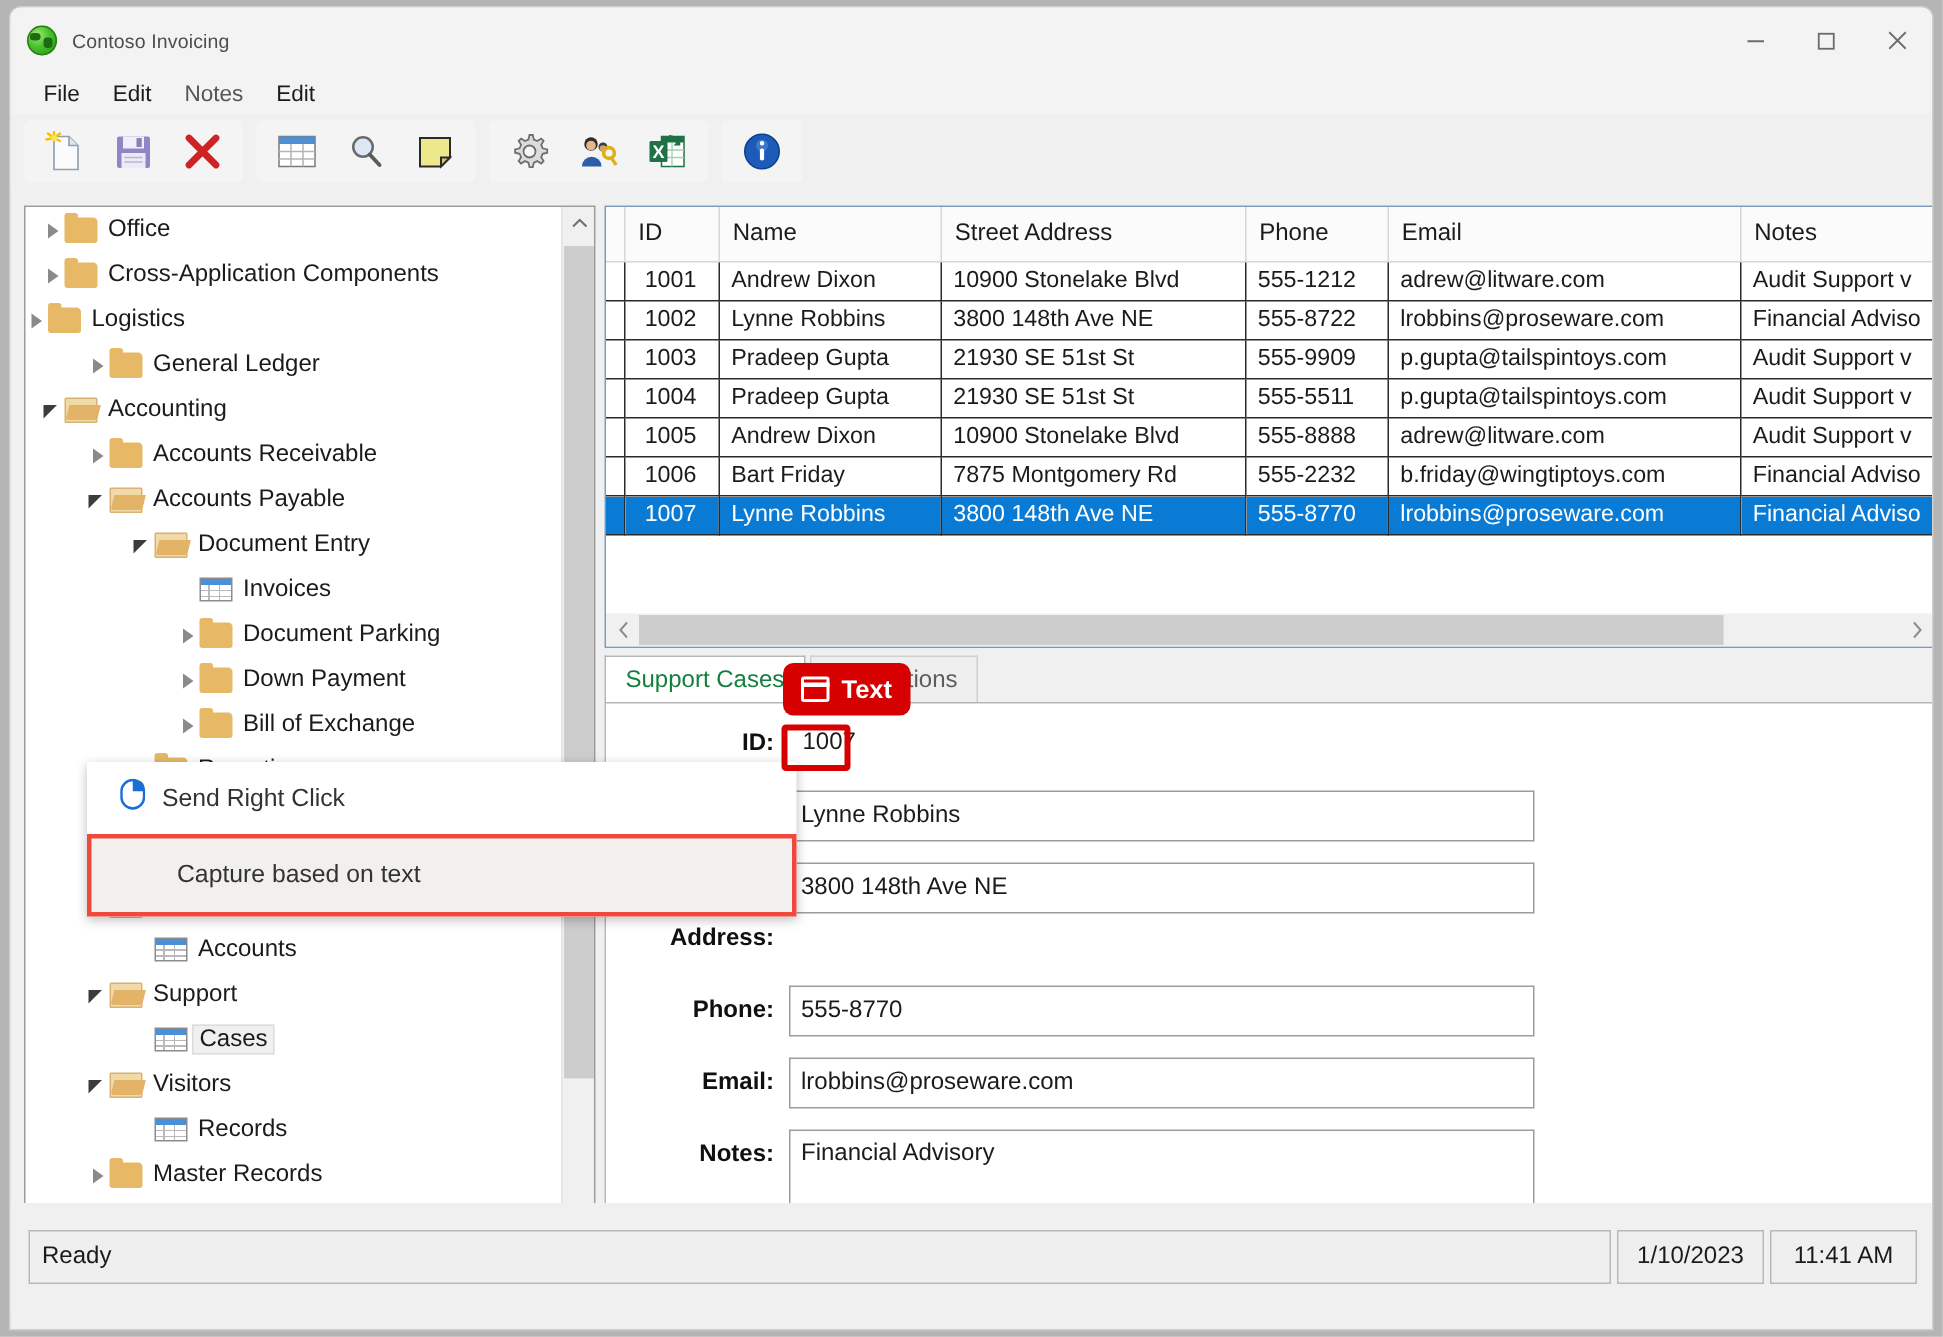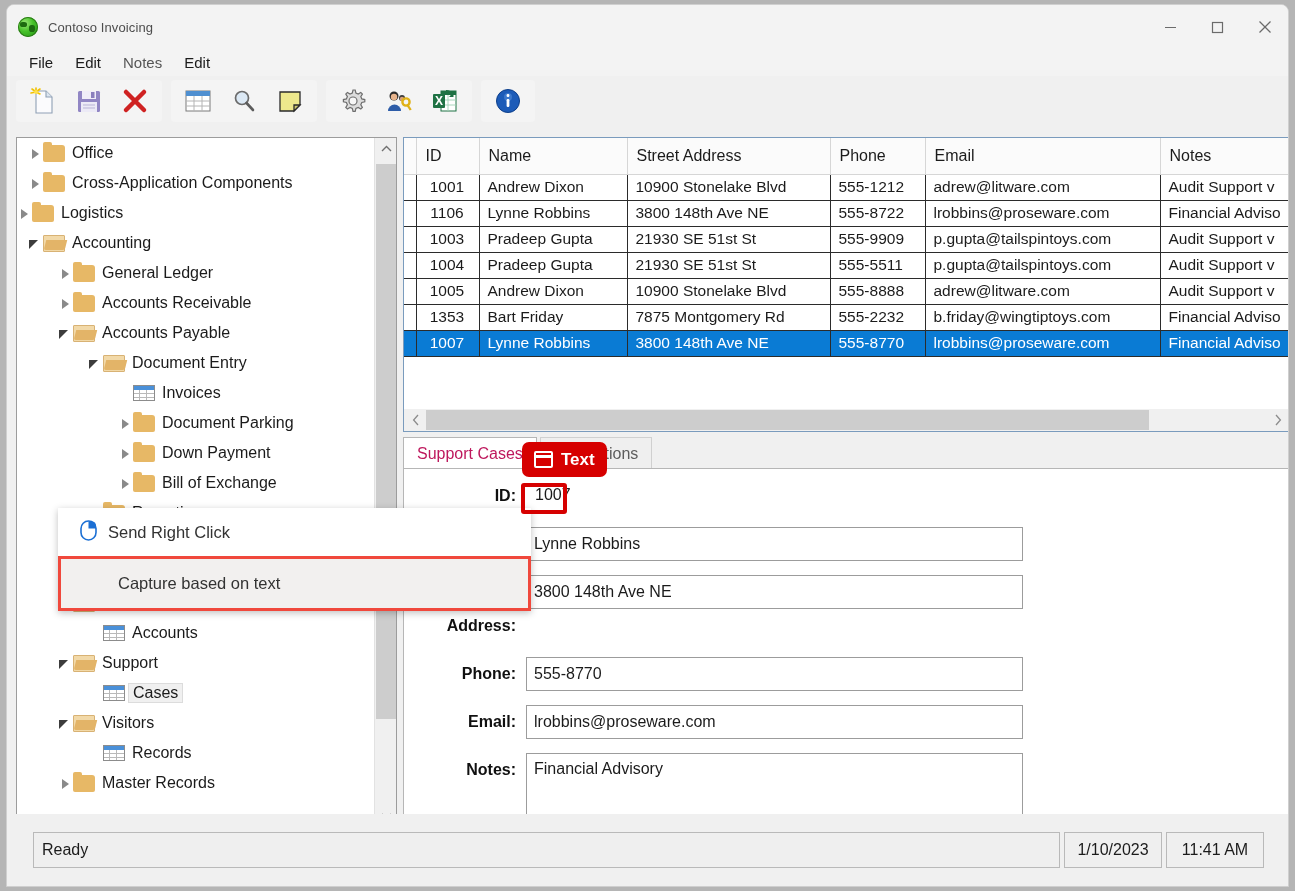--- a/index.html
+++ b/index.html
@@ -271,21 +271,21 @@
     font-size: 16px;
     background: #efefef;
     border: 1px solid #d0d0d0;
     border-bottom: none;
     color: #5d5d5d;
     margin-right: 3px;
   }
   .tab.active {
     background: #ffffff;
     border-color: #b6b6b6;
-    color: #be185d;
+    color: #15803d;
   }
   #tab-content {
     position: absolute; left: 0; top: 31px; right: 0; bottom: 0;
     background: #ffffff;
     border: 1px solid #b6b6b6;
   }
   .form-row { display: flex; align-items: flex-start; margin-top: 14px; }
   .form-row:first-child { margin-top: 10px; }
   .form-label {
     width: 122px; flex: 0 0 122px;
@@ -307,26 +307,26 @@
     line-height: 32px;
     overflow: hidden;
     white-space: nowrap;
   }
   .form-input.bare { border: none; padding-left: 9px; }
   .form-input.tall { height: 72px; line-height: normal; padding-top: 6px; }
 
   
   #status-bar {
     position: absolute;
-    left: 0; bottom: 0;
+    left: 0; bottom: 12px;
     width: 1283px; height: 72px;
     background: #f0f0f0;
     display: flex;
     align-items: center;
-    padding: 0 26px;
+    padding: 0 12px;
     gap: 4px;
   }
   .status-cell {
     height: 36px;
     border: 1px solid #b9b9b9;
     background: #efefef;
     display: flex; align-items: center;
     font-size: 16px;
     color: #1b1b1b;
     padding: 0 8px;
@@ -551,29 +551,29 @@
           <div class="tree-row" style="padding-left: 11px;">
             <span class="twisty closed"></span>
             <span class="ficon closed-folder"></span>
             <span class="node-label">Cross-Application Components</span>
           </div>
           <div class="tree-row" style="">
             <span class="twisty closed"></span>
             <span class="ficon closed-folder"></span>
             <span class="node-label">Logistics</span>
           </div>
+          <div class="tree-row" style="padding-left: 41px;">
+            <span class="twisty closed"></span>
+            <span class="ficon closed-folder"></span>
+            <span class="node-label">General Ledger</span>
+          </div>
           <div class="tree-row" style="padding-left: 11px;">
             <span class="twisty open"></span>
             <span class="ficon open-folder"></span>
             <span class="node-label">Accounting</span>
-          </div>
-          <div class="tree-row" style="padding-left: 41px;">
-            <span class="twisty closed"></span>
-            <span class="ficon closed-folder"></span>
-            <span class="node-label">General Ledger</span>
           </div>
           <div class="tree-row" style="padding-left: 41px;">
             <span class="twisty closed"></span>
             <span class="ficon closed-folder"></span>
             <span class="node-label">Accounts Receivable</span>
           </div>
           <div class="tree-row" style="padding-left: 41px;">
             <span class="twisty open"></span>
             <span class="ficon open-folder"></span>
             <span class="node-label">Accounts Payable</span>
@@ -698,21 +698,21 @@
                 <td></td>
                 <td class="idcell">1001</td>
                 <td>Andrew Dixon</td>
                 <td>10900 Stonelake Blvd</td>
                 <td>555-1212</td>
                 <td>adrew@litware.com</td>
                 <td>Audit Support v</td>
               </tr>
               <tr class="">
                 <td></td>
-                <td class="idcell">1106</td>
+                <td class="idcell">1002</td>
                 <td>Lynne Robbins</td>
                 <td>3800 148th Ave NE</td>
                 <td>555-8722</td>
                 <td>lrobbins@proseware.com</td>
                 <td>Financial Adviso</td>
               </tr>
               <tr class="">
                 <td></td>
                 <td class="idcell">1003</td>
                 <td>Pradeep Gupta</td>
@@ -734,21 +734,21 @@
                 <td></td>
                 <td class="idcell">1005</td>
                 <td>Andrew Dixon</td>
                 <td>10900 Stonelake Blvd</td>
                 <td>555-8888</td>
                 <td>adrew@litware.com</td>
                 <td>Audit Support v</td>
               </tr>
               <tr class="">
                 <td></td>
-                <td class="idcell">1353</td>
+                <td class="idcell">1006</td>
                 <td>Bart Friday</td>
                 <td>7875 Montgomery Rd</td>
                 <td>555-2232</td>
                 <td>b.friday@wingtiptoys.com</td>
                 <td>Financial Adviso</td>
               </tr>
               <tr class="sel">
                 <td></td>
                 <td class="idcell">1007</td>
                 <td>Lynne Robbins</td>

